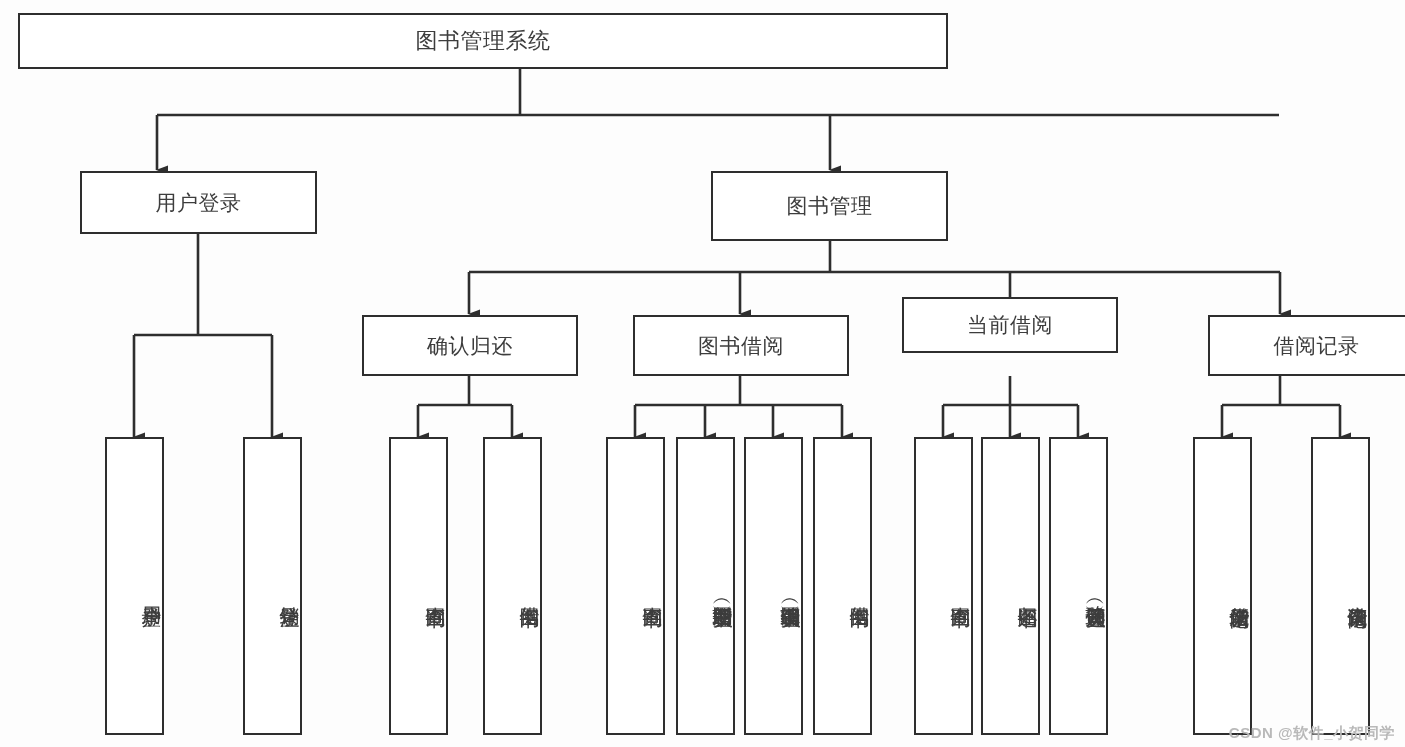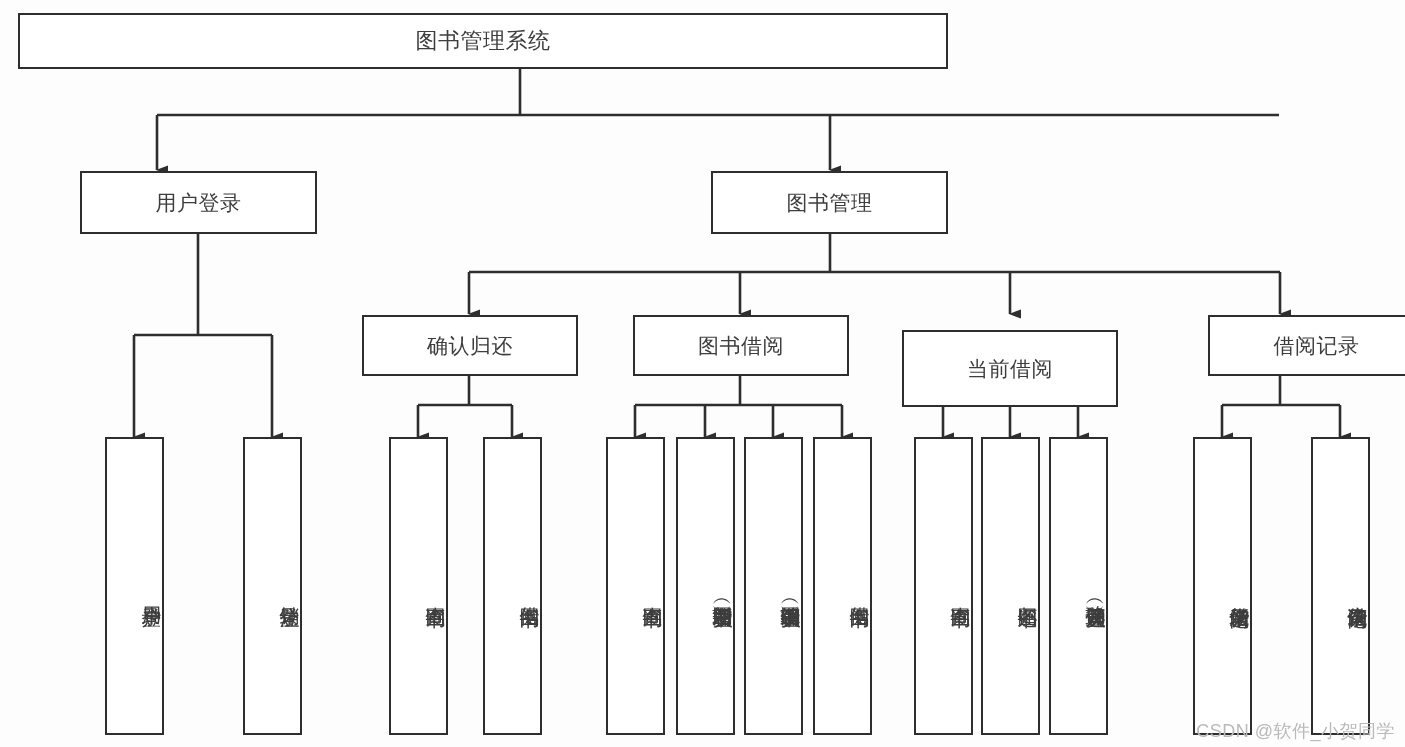--- a/index.html
+++ b/index.html
@@ -27,24 +27,25 @@
     text-orientation:upright;
     line-height:1.06;
     padding:12px 0 0 0;
     align-items:flex-start;
     justify-content:center;
     white-space:nowrap;
   }
   .watermark{
     position:absolute;
     right:10px;bottom:4px;
-    font-size:18px;
+    font-size:15px;
     color:#b9b9b9;
     white-space:nowrap;
     letter-spacing:0.5px;
+    font-weight:bold;
   }
 </style>
 </head>
 <body>
 
 <div id="canvas">
 
   <svg id="wires" viewBox="0 0 1405 747" xmlns="http://www.w3.org/2000/svg">
     <defs>
       <marker id="arr" markerWidth="10" markerHeight="12" refX="4.6" refY="11" orient="auto" markerUnits="userSpaceOnUse">
@@ -91,25 +92,25 @@
       <path d="M1280,376 L1280,405"></path>
       <path d="M1222,405 L1340,405"></path>
       <path d="M1222,405 L1222,437" marker-end="url(#arr)"></path>
       <path d="M1340,405 L1340,437" marker-end="url(#arr)"></path>
     </g>
   </svg>
 
   <div class="node root" style="left:18px;top:13px;width:930px;height:56px;">图书管理系统</div>
 
   <div class="node h" style="left:80px;top:171px;width:237px;height:63px;">用户登录</div>
-  <div class="node h" style="left:711px;top:171px;width:237px;height:63px;">图书管理</div>
+  <div class="node h" style="left:711px;top:171px;width:237px;height:70px;">图书管理</div>
 
   <div class="node h" style="left:362px;top:315px;width:216px;height:61px;">确认归还</div>
   <div class="node h" style="left:633px;top:315px;width:216px;height:61px;">图书借阅</div>
-  <div class="node h" style="left:902px;top:330px;width:216px;height:77px;">当前借阅</div>
+  <div class="node h" style="left:902px;top:297px;width:216px;height:56px;">当前借阅</div>
   <div class="node h" style="left:1172px;top:315px;width:217px;height:61px;margin-left:36px;">借阅记录</div>
 
   <div class="node leaf" style="left:105px;top:437px;width:59px;height:298px;">用户登录</div>
   <div class="node leaf" style="left:243px;top:437px;width:59px;height:298px;">注销登录</div>
 
   <div class="node leaf" style="left:389px;top:437px;width:59px;height:298px;">查询图书</div>
   <div class="node leaf" style="left:483px;top:437px;width:59px;height:298px;">借阅图书</div>
 
   <div class="node leaf" style="left:606px;top:437px;width:59px;height:298px;">查询图书</div>
   <div class="node leaf" style="left:676px;top:437px;width:59px;height:298px;">新增图书（管理员）</div>

